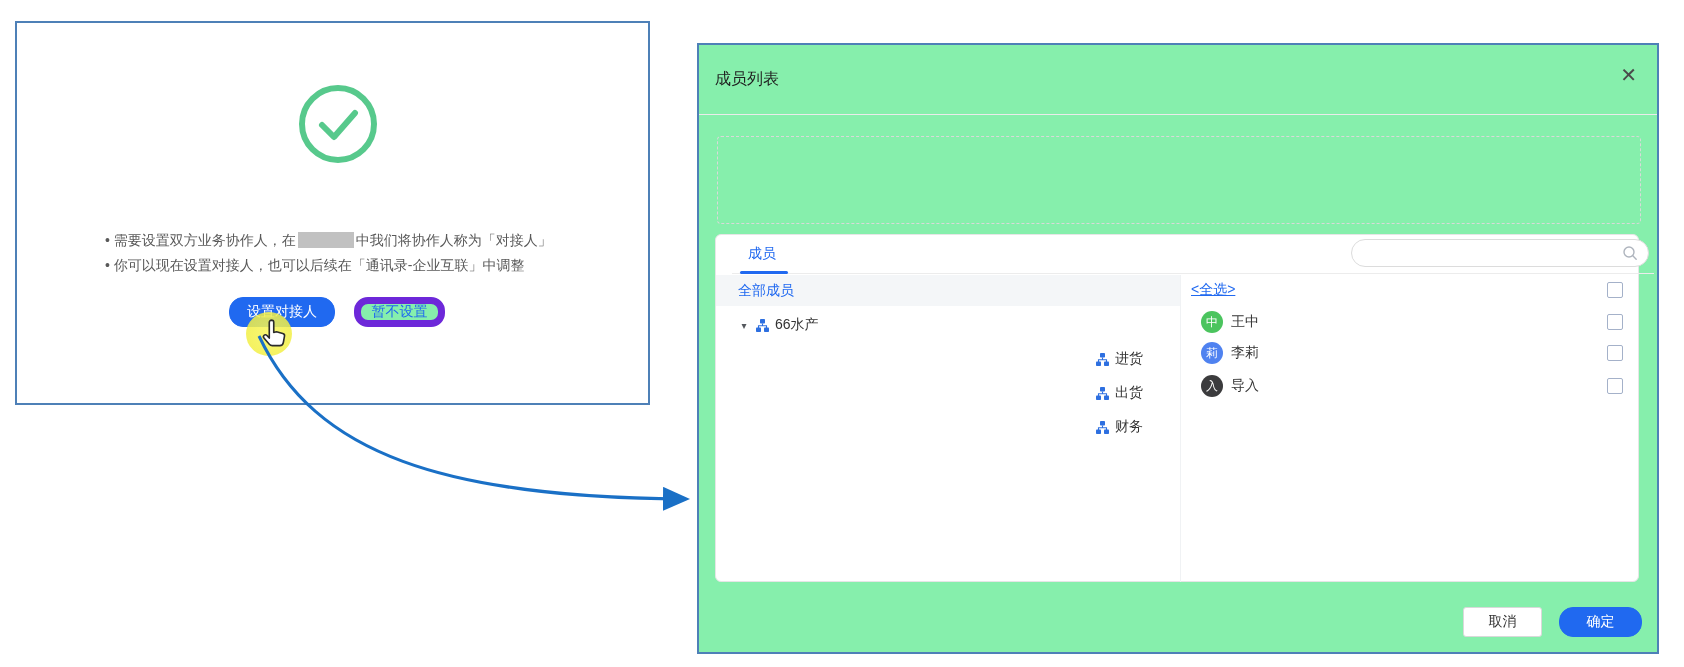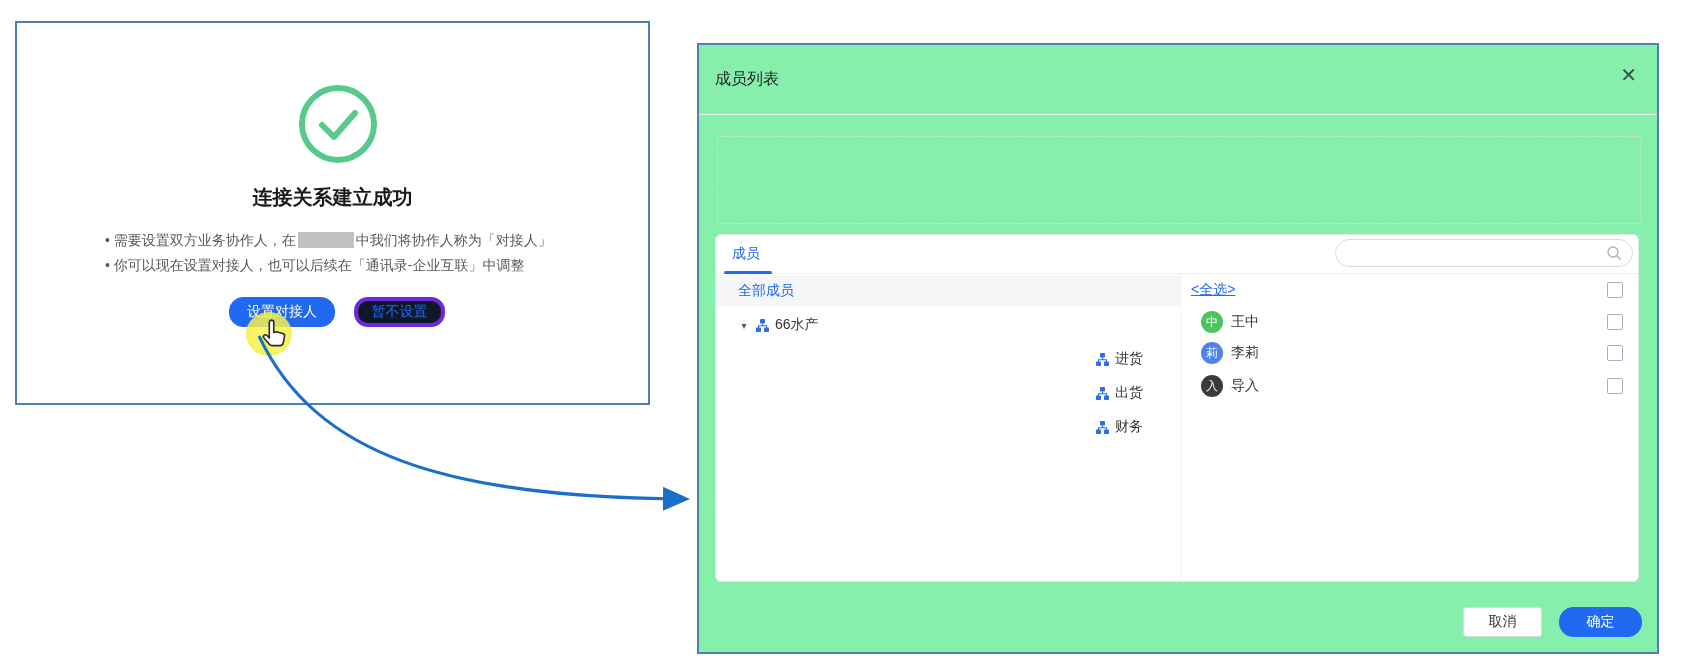--- a/index.html
+++ b/index.html
@@ -8,39 +8,39 @@
   .abs{position:absolute;}
 
   
   .left-panel{left:15px;top:21px;width:631px;height:380px;border:2px solid #4e80b7;background:#fff;}
   .check-wrap{left:280px;top:60px;width:82px;height:82px;}
   .lp-title{left:0;top:161px;width:100%;text-align:center;font-size:20px;font-weight:bold;color:#1a1a1a;}
   .lp-bullets{left:88px;top:205px;width:500px;line-height:25px;color:#595959;font-size:14px;}
   .redact{display:inline-block;width:56px;height:16px;background:#c1c1c1;vertical-align:-3px;margin:0 2px;}
   .btn{display:flex;align-items:center;justify-content:center;border-radius:14px;font-size:14px;cursor:pointer;box-sizing:border-box;}
   .btn-primary{background:#2069f0;color:#fff;border:1px solid #2069f0;}
-  .btn-ghost{background:#0f172a;color:#2069f0;border:4px solid #6d28d9;font-family:Liberation Mono, monospace;}
+  .btn-ghost{background:#86efac;color:#2069f0;border:7px solid #6d28d9;font-family:Liberation Mono, monospace;}
   .lp-btn1{left:212px;top:274px;width:106px;height:30px;}
   .lp-btn2{left:337px;top:274px;width:91px;height:30px;}
 
   .glow{left:229px;top:289px;width:46px;height:44px;border-radius:50%;
         background:radial-gradient(circle,#f7f65a 0%,#f2ef45 70%,rgba(242,239,69,.4) 100%);opacity:.85;}
   .cursor{left:243px;top:295px;width:30px;height:34px;}
 
   .arrow-layer{left:0;top:0;width:1684px;height:667px;pointer-events:none;}
 
   
   .modal{left:697px;top:43px;width:958px;height:607px;border:2px solid #4e80b7;background:#86efac;}
   .m-title{left:16px;top:24px;font-size:16px;color:#1f1f1f;}
   .m-close{right:20px;top:20px;font-size:20px;color:#4a4a4a;line-height:1;cursor:pointer;}
   .m-divider{left:0;top:69px;width:100%;height:1px;background:#ebebeb;}
   .m-dashed{left:18px;top:91px;width:922px;height:86px;border:1px dashed #d9d9d9;border-radius:4px;}
 
   .m-container{left:16px;top:189px;width:924px;height:348px;border:1px solid #e6e6e6;border-radius:6px;box-sizing:border-box;background:#fff;}
-  .tabbar{left:0;top:0;width:100%;height:39px;border-bottom:1px solid #ececec;box-sizing:border-box;}
+  .tabbar{left:16px;top:0;width:100%;height:39px;border-bottom:1px solid #ececec;box-sizing:border-box;}
   .tab-members{left:16px;top:10px;color:#2069f0;font-size:14px;cursor:pointer;}
   .tab-underline{left:8px;top:36px;width:48px;height:3px;background:#2069f0;border-radius:2px;}
   .search{right:5px;top:4px;width:298px;height:28px;border:1px solid #dcdcdc;border-radius:15px;box-sizing:border-box;display:flex;align-items:center;background:#fff;}
   .search input{flex:1;border:none;outline:none;background:transparent;margin-left:14px;font-size:13px;font-family:inherit;}
   .search svg{margin-right:10px;}
 
   .grey-row{left:0;top:40px;width:464px;height:31px;background:#f4f6f8;display:flex;align-items:center;}
   .grey-row span{margin-left:22px;color:#2069f0;}
   .col-split{left:464px;top:40px;width:1px;height:307px;background:#f0f2f4;}
 
@@ -64,21 +64,20 @@
 
 <div class="stage">
 
   <div class="abs left-panel">
     <div class="abs check-wrap">
       <svg width="82" height="82" viewBox="0 0 82 82">
         <circle cx="41" cy="41" r="36" fill="none" stroke="#57c98c" stroke-width="6"></circle>
         <path d="M25 42 L37 54 L58 30" fill="none" stroke="#57c98c" stroke-width="6" stroke-linecap="round" stroke-linejoin="round"></path>
       </svg>
     </div>
-    <div class="abs lp-title">连接关系建立成功</div>
     <div class="abs lp-bullets">
       <div><span>• 需要设置双方业务协作人，在</span><span class="redact"></span><span>中我们将协作人称为「对接人」</span></div>
       <div>• 你可以现在设置对接人，也可以后续在「通讯录-企业互联」中调整</div>
     </div>
     <div class="abs btn btn-primary lp-btn1">设置对接人</div>
     <div class="abs btn btn-ghost lp-btn2">暂不设置</div>
     <div class="abs glow"></div>
     <div class="abs cursor">
       <svg width="30" height="34" viewBox="0 0 24 27">
         <path d="M9.2 1.6 c1 0 1.8.8 1.8 1.8 v8.1 l1.4-.35 c.5-.12 1-.18 1.5-.05 l4.3 1.15 c1 .25 1.6 1.2 1.4 2.2 l-.9 4.9 c-.25 1.4-1.4 2.6-2.8 2.6 h-6.1 c-.9 0-1.75-.4-2.35-1.1 l-4.3-5 c-.55-.65-.5-1.6.12-2.17 .6-.56 1.55-.53 2.1.07 l2.05 2.2 V3.4 c0-1 .8-1.8 1.8-1.8 z" fill="#ffffff" stroke="#2b2b2b" stroke-width="1.3" stroke-linejoin="round"></path>

